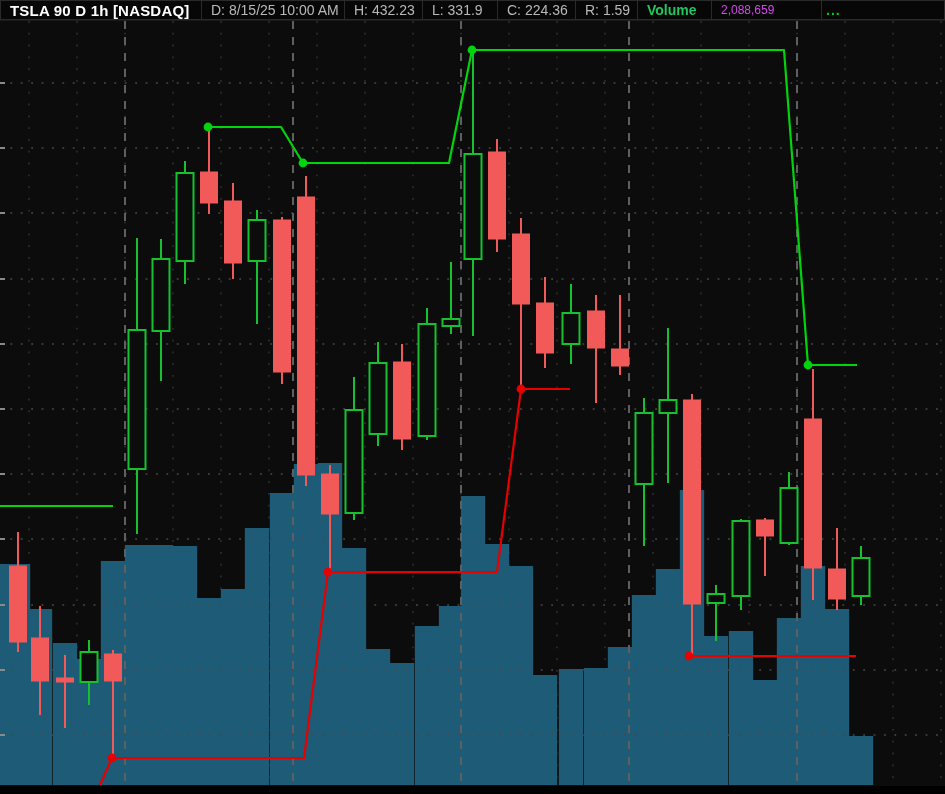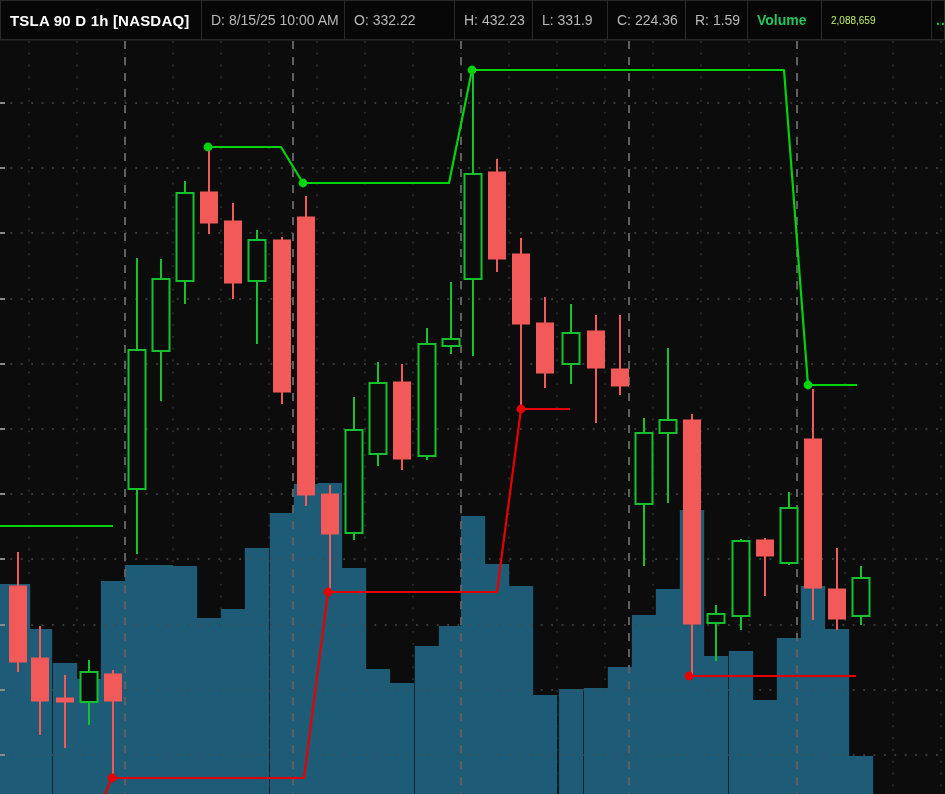--- a/index.html
+++ b/index.html
@@ -1,35 +1,34 @@
 <!DOCTYPE html>
 <html><head>
 <meta charset="utf-8">
 <style>
   html,body{margin:0;padding:0;background:#000;}
   body{width:945px;height:794px;overflow:hidden;font-family:"Liberation Sans",sans-serif;}
-  .hdr{display:flex;align-items:stretch;height:41px;background:#000;border-bottom:1px solid #1a1a1a;box-sizing:border-box;}
+  .hdr{display:flex;align-items:stretch;height:21px;background:#000;border-bottom:1px solid #1a1a1a;box-sizing:border-box;}
   .hbox{display:flex;align-items:center;background:#070707;border:1px solid #2a2a2a;border-left:none;
         box-sizing:border-box;padding:0 9px;white-space:nowrap;overflow:hidden;}
   .hbox:first-child{border-left:1px solid #2a2a2a;}
   .title{color:#ffffff;font-weight:bold;font-size:15px;letter-spacing:.2px;}
   .fld{color:#b9b9b9;font-size:14px;}
   .vol-label{color:#22c55e;font-weight:bold;font-size:14px;}
-  .vol-val{color:#bef264;font-size:10px;}
+  .vol-val{color:#d946ef;font-size:12px;}
   .dots{color:#00cc22;font-weight:bold;font-size:14px;letter-spacing:1px;padding:0 4px;}
   .chart-wrap{width:945px;height:765px;background:#0c0c0c;}
   svg{display:block;}
 </style>
 </head>
 <body>
 
 <div class="hdr">
   <div class="hbox title" style="width:202px">TSLA 90 D 1h [NASDAQ]</div>
   <div class="hbox fld" style="width:143px">D: 8/15/25 10:00 AM</div>
-  <div class="hbox fld" style="width:110px">O: 332.22</div>
   <div class="hbox fld" style="width:78px">H: 432.23</div>
   <div class="hbox fld" style="width:75px">L: 331.9</div>
   <div class="hbox fld" style="width:78px">C: 224.36</div>
   <div class="hbox fld" style="width:62px">R: 1.59</div>
   <div class="hbox vol-label" style="width:74px">Volume</div>
   <div class="hbox vol-val" style="width:110px">2,088,659</div>
   <div class="hbox dots" style="flex:1">...</div>
 </div>
 
 <div class="chart-wrap">

